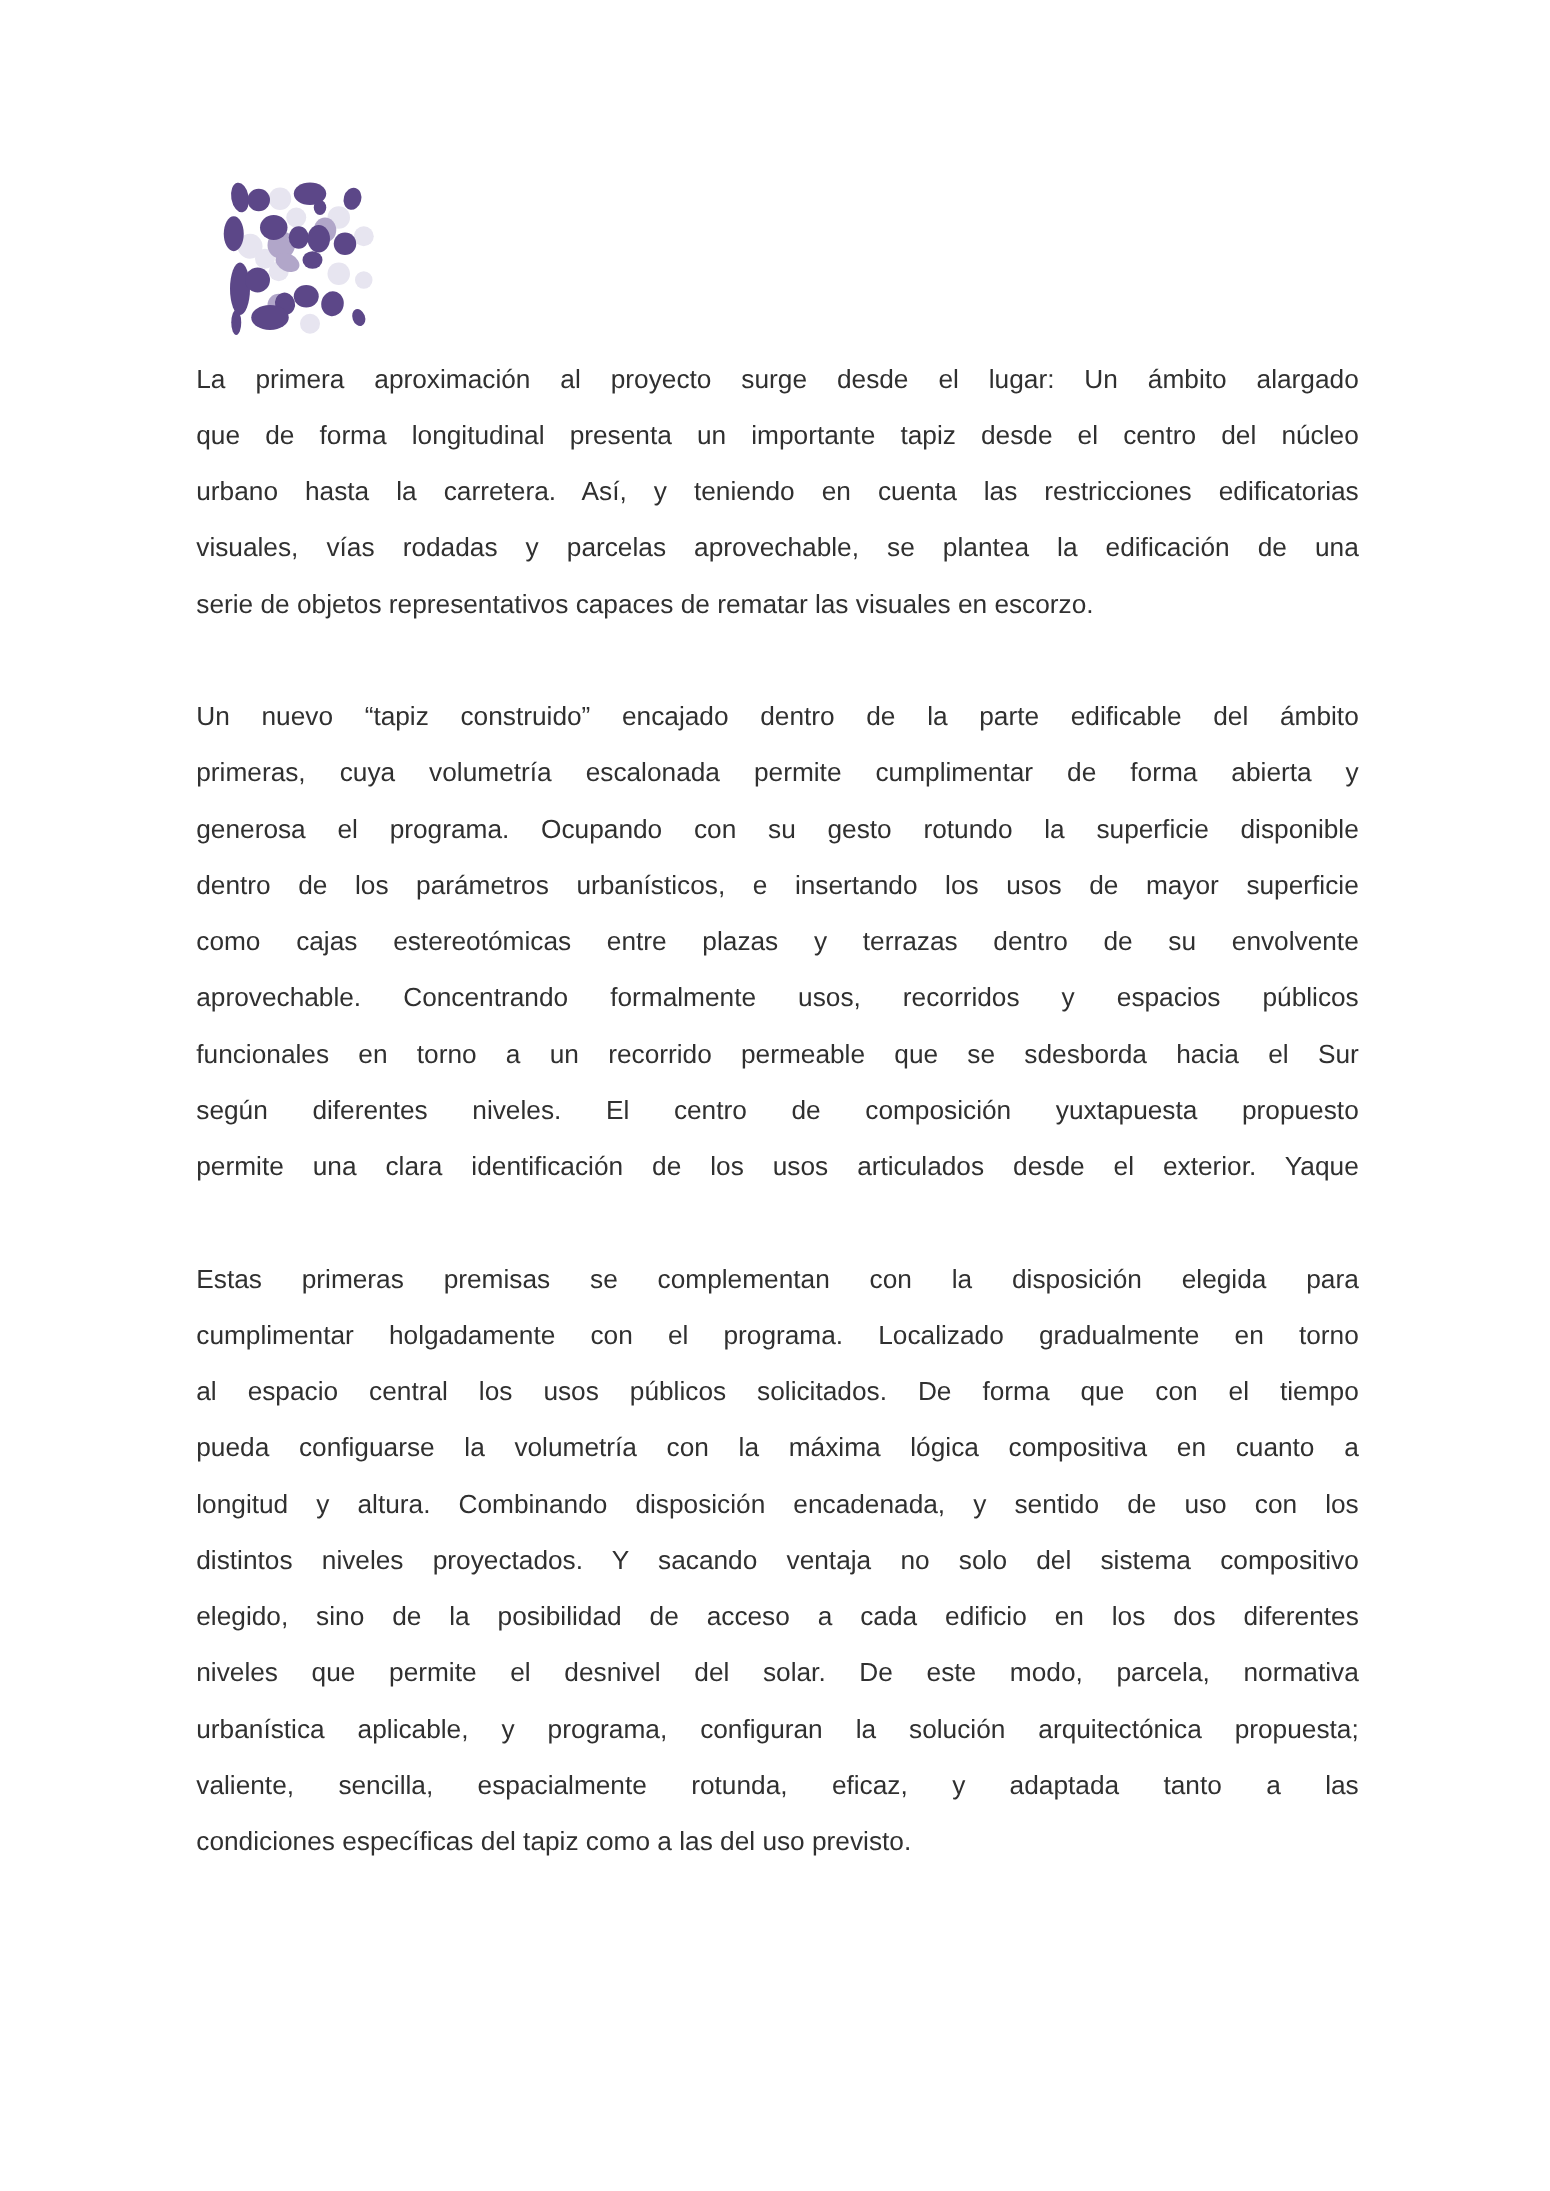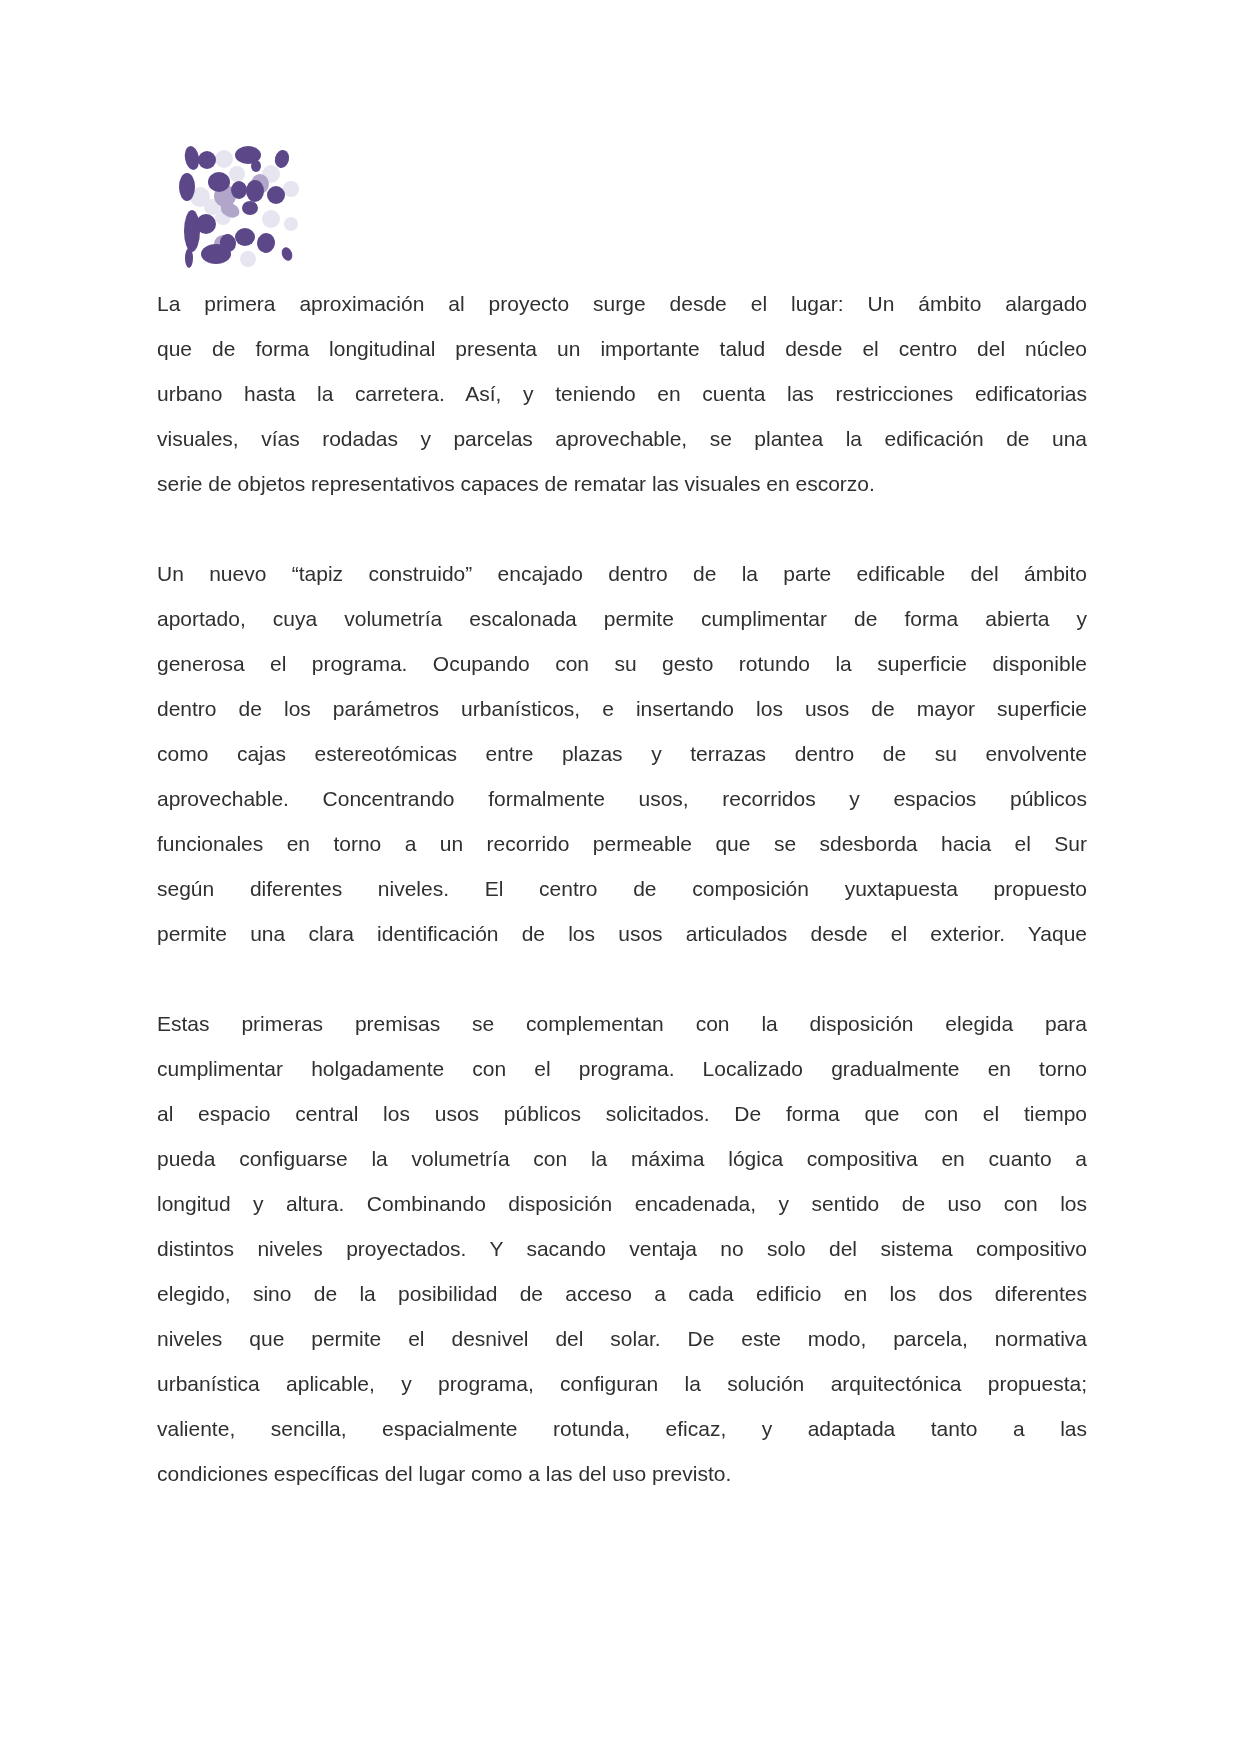--- a/index.html
+++ b/index.html
@@ -94,46 +94,46 @@
       <ellipse cx="38" cy="110" rx="15" ry="10" fill="var(--blob-dark)"></ellipse>
       <ellipse cx="109" cy="110" rx="5" ry="7" transform="rotate(-20 109 110)" fill="var(--blob-dark)"></ellipse>
       <ellipse cx="11" cy="114" rx="4" ry="10" fill="var(--blob-dark)"></ellipse>
     </svg>
   </div>
 
   <div class="text-block">
 
     <div class="paragraph">
       <div class="line">La primera aproximación al proyecto surge desde el lugar: Un ámbito alargado</div>
-      <div class="line">que de forma longitudinal presenta un importante talud desde el centro del núcleo</div>
+      <div class="line">que de forma longitudinal presenta un importante tapiz desde el centro del núcleo</div>
       <div class="line">urbano hasta la carretera. Así, y teniendo en cuenta las restricciones edificatorias</div>
       <div class="line">visuales, vías rodadas y parcelas aprovechable, se plantea la edificación de una</div>
       <div class="line last">serie de objetos representativos capaces de rematar las visuales en escorzo.</div>
     </div>
 
     <div class="paragraph">
       <div class="line">Un nuevo “tapiz construido” encajado dentro de la parte edificable del ámbito</div>
-      <div class="line">aportado, cuya volumetría escalonada permite cumplimentar de forma abierta y</div>
+      <div class="line">primeras, cuya volumetría escalonada permite cumplimentar de forma abierta y</div>
       <div class="line">generosa el programa. Ocupando con su gesto rotundo la superficie disponible</div>
       <div class="line">dentro de los parámetros urbanísticos, e insertando los usos de mayor superficie</div>
       <div class="line">como cajas estereotómicas entre plazas y terrazas dentro de su envolvente</div>
       <div class="line">aprovechable. Concentrando formalmente usos, recorridos y espacios públicos</div>
       <div class="line">funcionales en torno a un recorrido permeable que se sdesborda hacia el Sur</div>
       <div class="line">según diferentes niveles. El centro de composición yuxtapuesta propuesto</div>
       <div class="line">permite una clara identificación de los usos articulados desde el exterior. Yaque</div>
     </div>
 
     <div class="paragraph">
       <div class="line">Estas primeras premisas se complementan con la disposición elegida para</div>
       <div class="line">cumplimentar holgadamente con el programa. Localizado gradualmente en torno</div>
       <div class="line">al espacio central los usos públicos solicitados. De forma que con el tiempo</div>
       <div class="line">pueda configuarse la volumetría con la máxima lógica compositiva en cuanto a</div>
       <div class="line">longitud y altura. Combinando disposición encadenada, y sentido de uso con los</div>
       <div class="line">distintos niveles proyectados. Y sacando ventaja no solo del sistema compositivo</div>
       <div class="line">elegido, sino de la posibilidad de acceso a cada edificio en los dos diferentes</div>
       <div class="line">niveles que permite el desnivel del solar. De este modo, parcela, normativa</div>
       <div class="line">urbanística aplicable, y programa, configuran la solución arquitectónica propuesta;</div>
       <div class="line">valiente, sencilla, espacialmente rotunda, eficaz, y adaptada tanto a las</div>
-      <div class="line last">condiciones específicas del lugar como a las del uso previsto.</div>
+      <div class="line last">condiciones específicas del tapiz como a las del uso previsto.</div>
     </div>
 
   </div>
 </div>
 
 </body></html>

